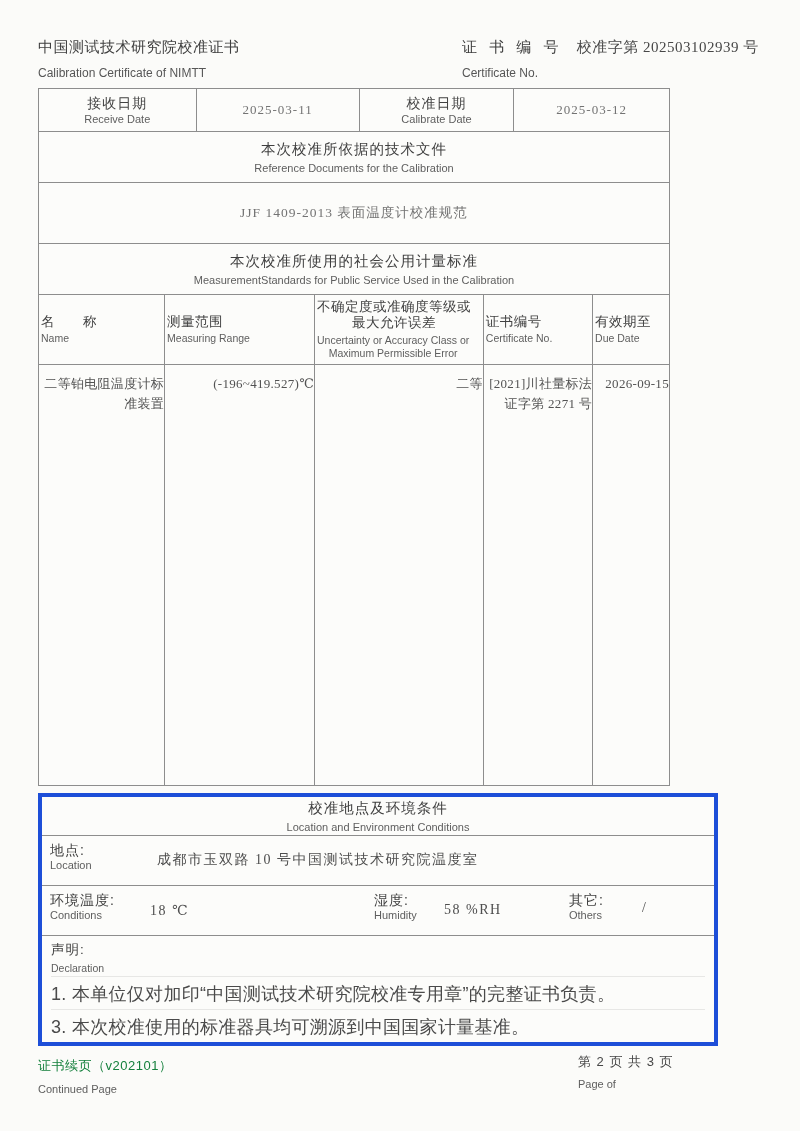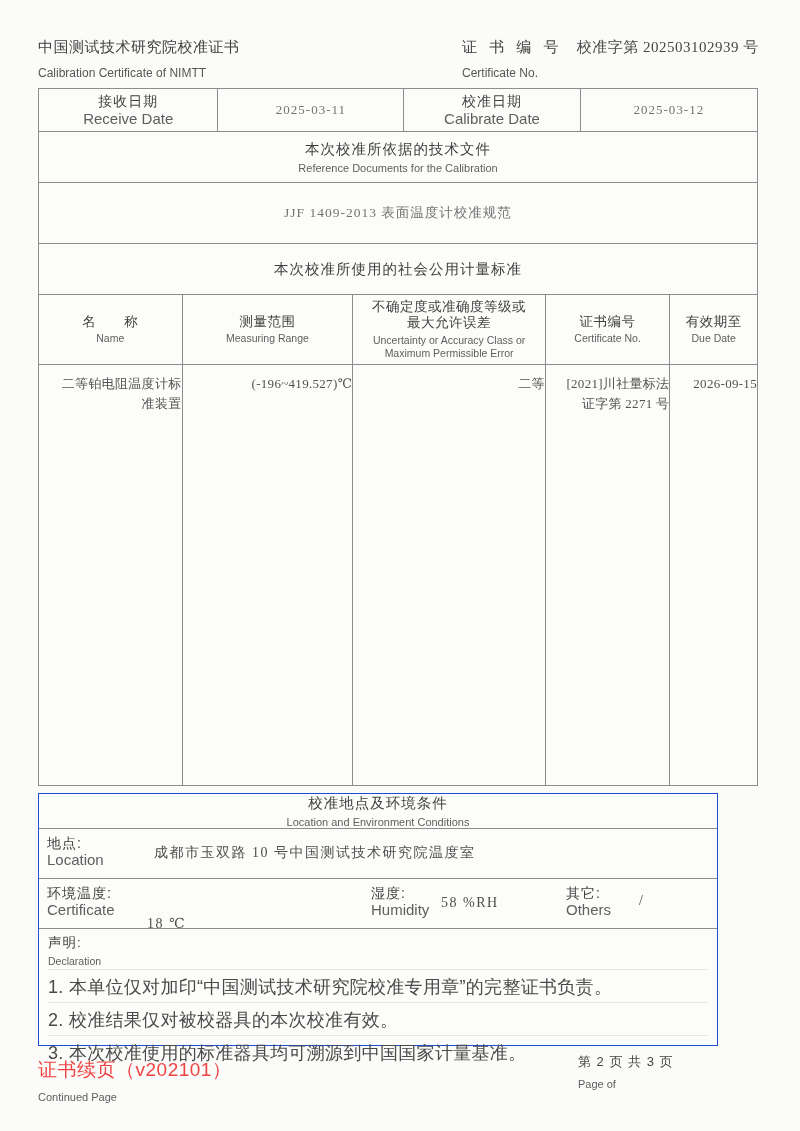--- a/index.html
+++ b/index.html
@@ -11,67 +11,67 @@
   .hdr-left{position:absolute;left:38px;top:38px;}
   .hdr-title-zh{font-size:15px;letter-spacing:.5px;color:#3e3e3e;text-align:right;}
   .hdr-title-en{font-size:12px;color:#565656;margin-top:9px;}
   .hdr-right{position:absolute;left:462px;top:38px;}
   .certno-line{font-size:15px;color:#3e3e3e;white-space:nowrap;}
   .certno-label{letter-spacing:4px;}
   .certno-value{font-family:"Liberation Serif","DejaVu Serif",serif;margin-left:10px;letter-spacing:.5px;color:#474747;}
   .certno-en{font-size:12px;color:#565656;margin-top:9px;}
 
   
-  .tbl{position:absolute;left:38px;top:88px;width:720px;height:698px;border:1px solid #8d8d8d;
+  .tbl{position:absolute;left:38px;top:88px;width:632px;height:698px;border:1px solid #8d8d8d;
        box-sizing:border-box;display:flex;flex-direction:column;background:#fcfcfa;}
   .row{border-top:1px solid #8d8d8d;}
   .row:first-child{border-top:none;}
 
   .dates-row{height:42px;display:grid;grid-template-columns:24.85% 25.9% 24.55% 24.7%;}
   .cell{border-left:1px solid #8d8d8d;display:flex;flex-direction:column;align-items:center;justify-content:center;box-sizing:border-box;}
   .cell:first-child{border-left:none;}
   .lab-zh{font-size:14px;letter-spacing:1px;color:#424242;line-height:1.15;}
-  .lab-en{font-size:15px;color:#5e5e5e;margin-top:2px;line-height:1.1;}
+  .lab-en{font-size:11px;color:#5e5e5e;margin-top:2px;line-height:1.1;}
   .val{font-size:13px;letter-spacing:1px;color:#737373;}
 
   .sec-title{height:50px;display:flex;flex-direction:column;align-items:center;justify-content:center;}
   .sec-title .zh{font-size:14.5px;letter-spacing:1px;color:#3f3f3f;}
   .sec-title .en{font-size:11px;color:#5e5e5e;margin-top:3px;}
   .ref-content{height:60px;display:flex;align-items:center;justify-content:center;}
   .ref-content .val{font-size:13.5px;}
 
   .std-grid{flex:1;display:grid;grid-template-columns:19.85% 23.8% 26.8% 17.35% 12.2%;grid-template-rows:70px 1fr;}
   .hc,.dc{border-left:1px solid #8d8d8d;box-sizing:border-box;}
   .hc:nth-child(5n+1),.dc:nth-child(5n+1){border-left:none;}
-  .hc{border-bottom:1px solid #8d8d8d;display:flex;flex-direction:column;align-items:center;justify-content:center;text-align:center;padding:2px;}
+  .hc{border-bottom:1px solid #8d8d8d;display:flex;flex-direction:column;align-items:flex-start;justify-content:center;text-align:center;padding:2px;}
   .hc .zh{font-size:13.5px;color:#424242;line-height:1.25;white-space:pre-line;letter-spacing:.5px;}
   .hc .en{font-size:10.5px;color:#5e5e5e;margin-top:2px;line-height:1.25;white-space:pre-line;}
   .dc{padding-top:9px;text-align:right;font-family:"Liberation Serif","DejaVu Serif",serif;
       font-size:13px;color:#525252;line-height:1.55;white-space:pre-line;letter-spacing:.3px;}
 
   
-  .loc{position:absolute;left:38px;top:793px;width:680px;height:253px;border:1px solid #1d4ed8;
+  .loc{position:absolute;left:38px;top:793px;width:680px;height:253px;border:4px solid #1d4ed8;
        box-sizing:border-box;display:flex;flex-direction:column;background:#fcfcfa;}
   .loc-title{height:47px;display:flex;flex-direction:column;align-items:center;justify-content:center;}
   .loc-title .zh{font-size:14.5px;letter-spacing:1px;color:#3f3f3f;}
   .loc-title .en{font-size:11px;color:#5e5e5e;margin-top:3px;}
   .loc-row,.env-row{height:49px;border-top:1px solid #8d8d8d;position:relative;flex:none;}
   .fld{position:absolute;top:6px;}
   .fld .lab-zh{font-size:14px;}
   .fld .lab-en{margin-top:1px;}
   .fld-val{position:absolute;font-family:"Liberation Serif","DejaVu Serif",serif;font-size:14px;
            color:#4e4e4e;letter-spacing:1.5px;}
   .decl{flex:1;border-top:1px solid #8d8d8d;padding:5px 9px 0;box-sizing:border-box;}
   .decl-zh{font-size:13.5px;color:#3f3f3f;letter-spacing:1px;}
   .decl-en{font-size:10.5px;color:#5e5e5e;margin:3px 0 2px;}
   .decl-item{font-size:18px;color:#4a4a4a;padding:4.5px 0 3.5px;border-top:1px solid #e7e7e5;letter-spacing:.3px;}
 
   
   .ft-left{position:absolute;left:38px;top:1057px;}
-  .ft-left .zh{font-size:19px;color:#ef4444;letter-spacing:.5px;}
+  .ft-left .zh{font-size:13px;color:#15803d;letter-spacing:.5px;}
   .ft-left .en{font-size:11px;color:#5e5e5e;margin-top:8px;}
   .ft-right{position:absolute;left:578px;top:1053px;}
   .ft-right .zh{font-size:13px;color:#474747;letter-spacing:1px;}
   .ft-right .en{font-size:11px;color:#5e5e5e;margin-top:7px;}
 </style>
 </head>
 <body>
 
 <div class="page">
 
@@ -109,20 +109,21 @@
     <div class="row sec-title">
       <div class="zh">本次校准所依据的技术文件</div>
       <div class="en">Reference Documents for the Calibration</div>
     </div>
     <div class="row ref-content">
       <div class="val serif">JJF 1409-2013 表面温度计校准规范</div>
     </div>
 
     <div class="row sec-title">
       <div class="zh">本次校准所使用的社会公用计量标准</div>
+      <div class="en">MeasurementStandards for Public Service Used in the Calibration</div>
     </div>
     <div class="row std-grid">
       <div class="hc">
         <div class="zh">名　　称</div>
         <div class="en">Name</div>
       </div>
       <div class="hc">
         <div class="zh">测量范围</div>
         <div class="en">Measuring Range</div>
       </div>
@@ -161,42 +162,41 @@
       <div class="fld" style="left:8px;">
         <div class="lab-zh">地点:</div>
         <div class="lab-en">Location</div>
       </div>
       <div class="fld-val" style="left:115px;top:15px;">成都市玉双路 10 号中国测试技术研究院温度室</div>
     </div>
 
     <div class="env-row">
       <div class="fld" style="left:8px;">
         <div class="lab-zh">环境温度:</div>
-        <div class="lab-en">Certificate</div>
-      </div>
-      <div class="fld-val" style="left:108px;top:16px;margin-top:20px;">18 ℃</div>
+        <div class="lab-en">Conditions</div>
+      </div>
+      <div class="fld-val" style="left:108px;top:16px;">18 ℃</div>
 
       <div class="fld" style="left:332px;">
         <div class="lab-zh">湿度:</div>
         <div class="lab-en">Humidity</div>
       </div>
       <div class="fld-val" style="left:402px;top:16px;">58 %RH</div>
 
       <div class="fld" style="left:527px;">
         <div class="lab-zh">其它:</div>
         <div class="lab-en">Others</div>
       </div>
       <div class="fld-val" style="left:600px;top:14px;">/</div>
     </div>
 
     <div class="decl">
       <div class="decl-zh">声明:</div>
       <div class="decl-en">Declaration</div>
       <div class="decl-item">1. 本单位仅对加印“中国测试技术研究院校准专用章”的完整证书负责。</div>
-      <div class="decl-item">2. 校准结果仅对被校器具的本次校准有效。</div>
       <div class="decl-item">3. 本次校准使用的标准器具均可溯源到中国国家计量基准。</div>
     </div>
   </div>
 
   <div class="ft-left">
     <div class="zh">证书续页（v202101）</div>
     <div class="en">Continued Page</div>
   </div>
   <div class="ft-right">
     <div class="zh">第 2 页 共 3 页</div>

